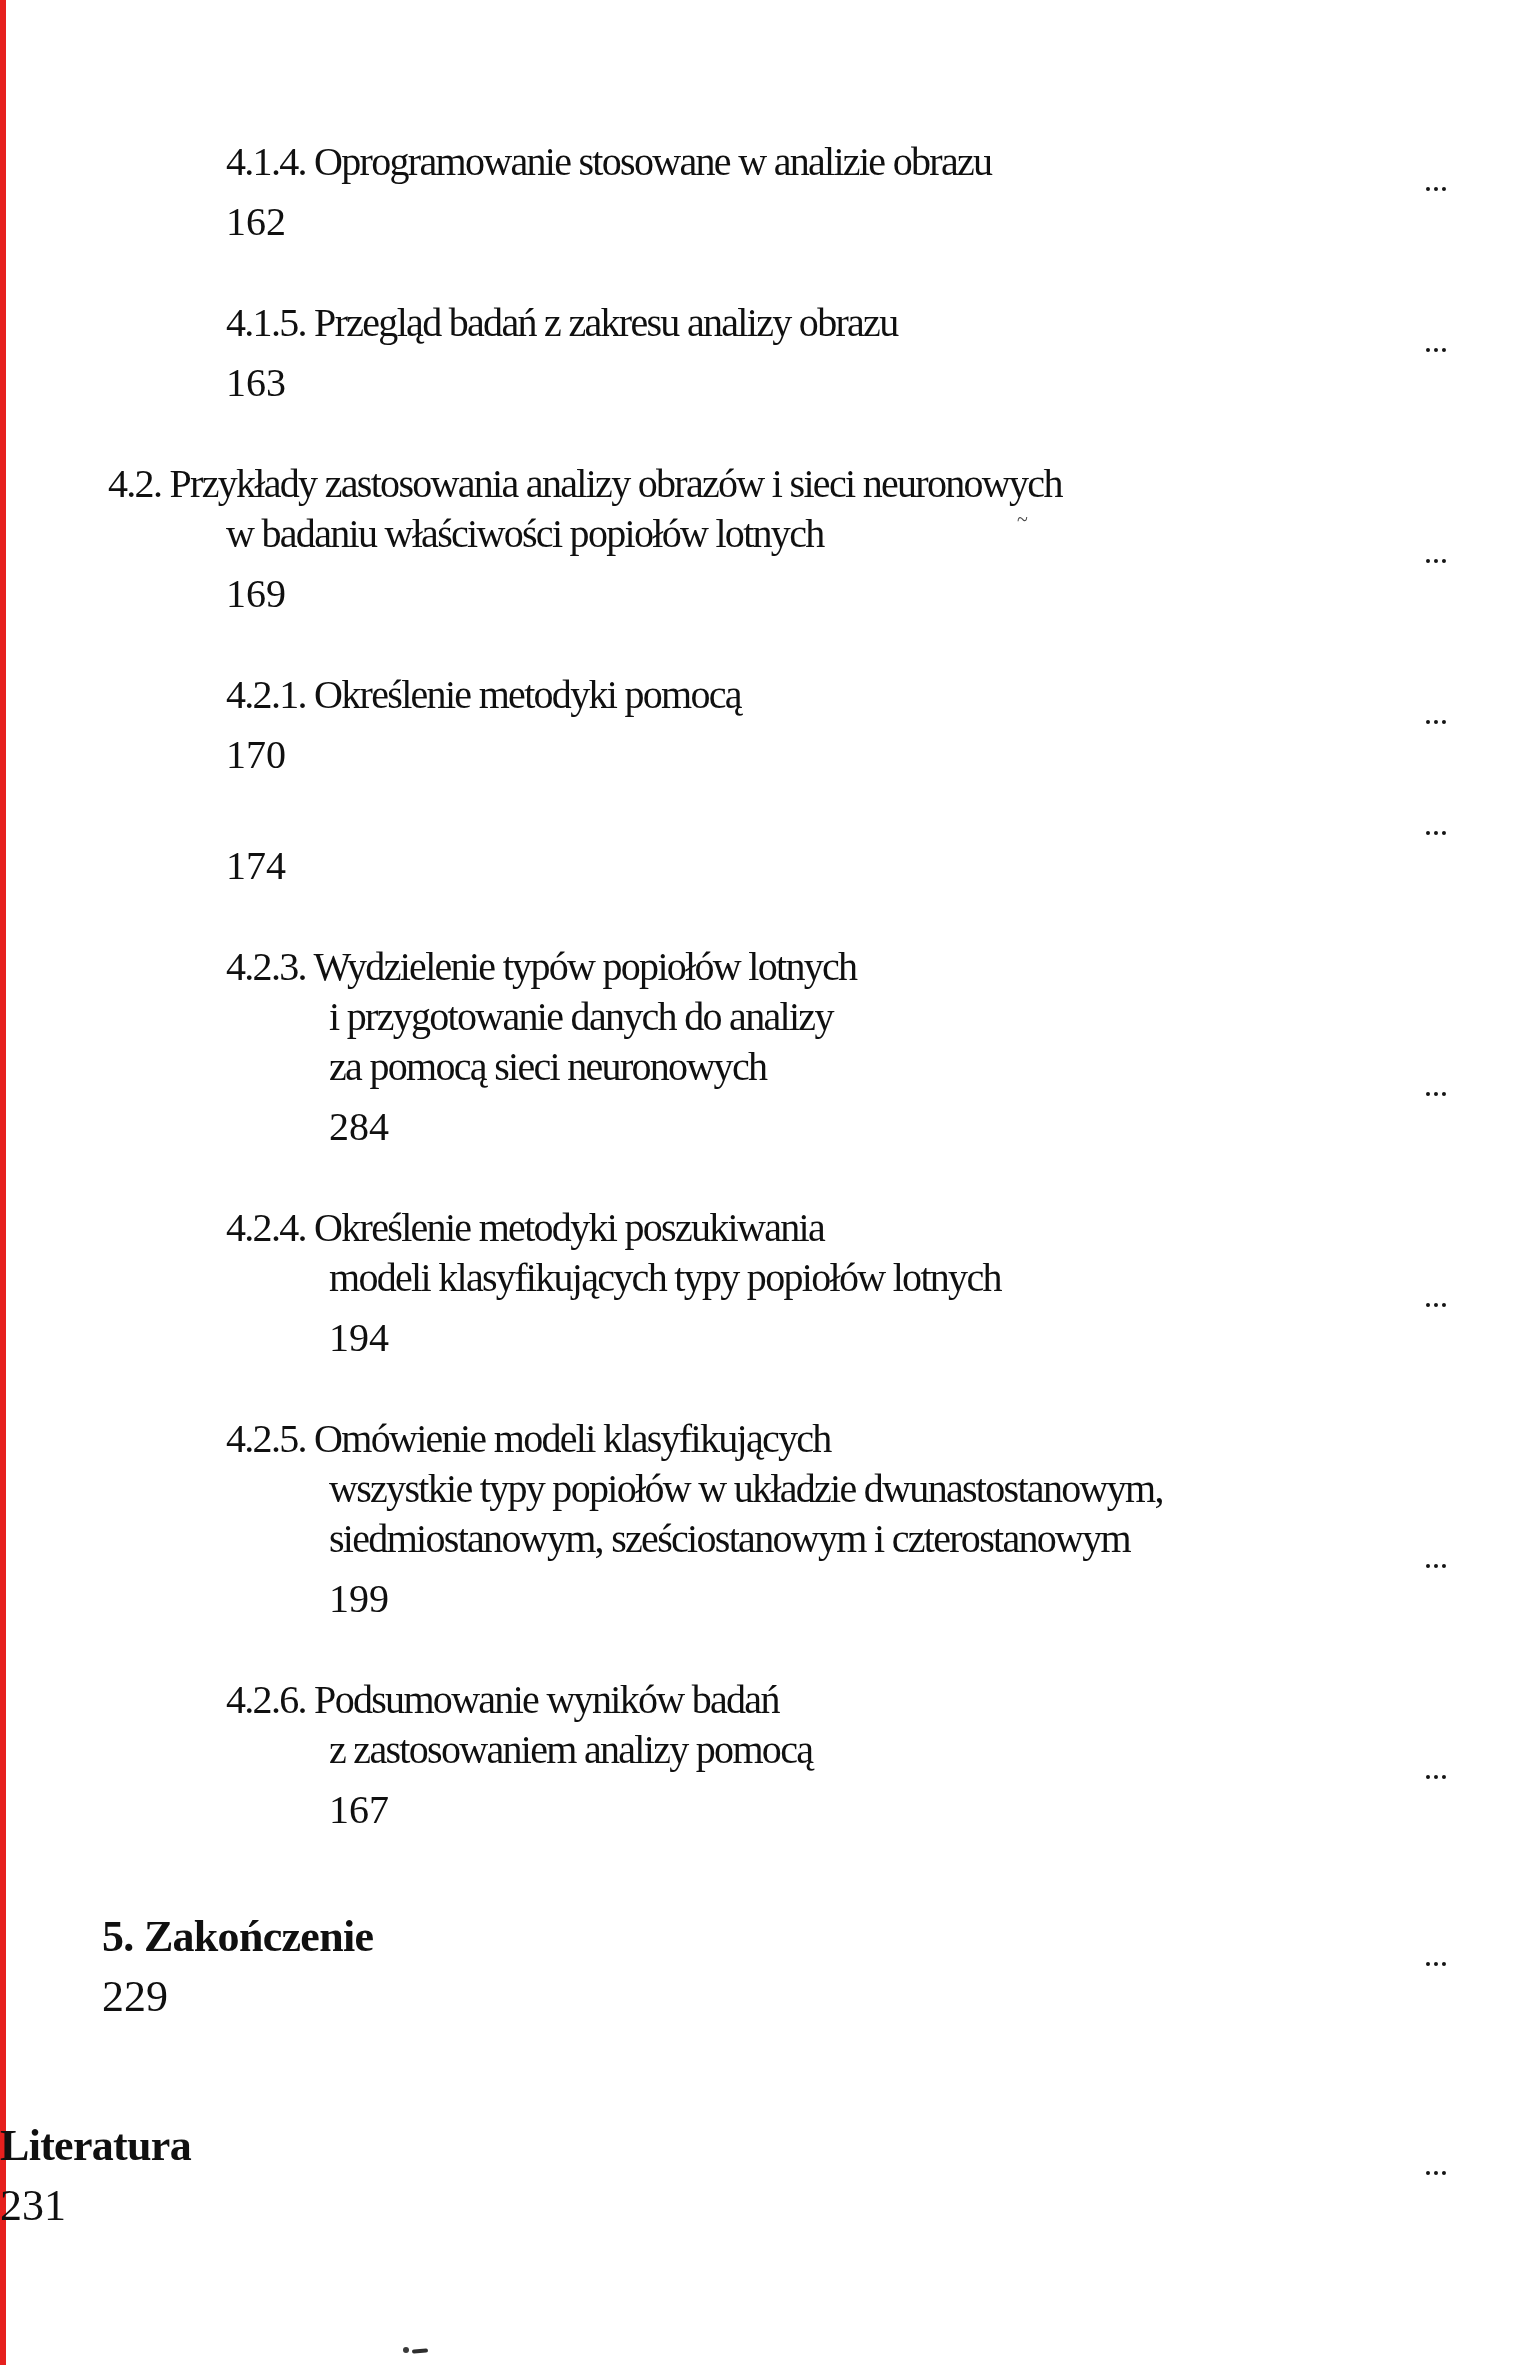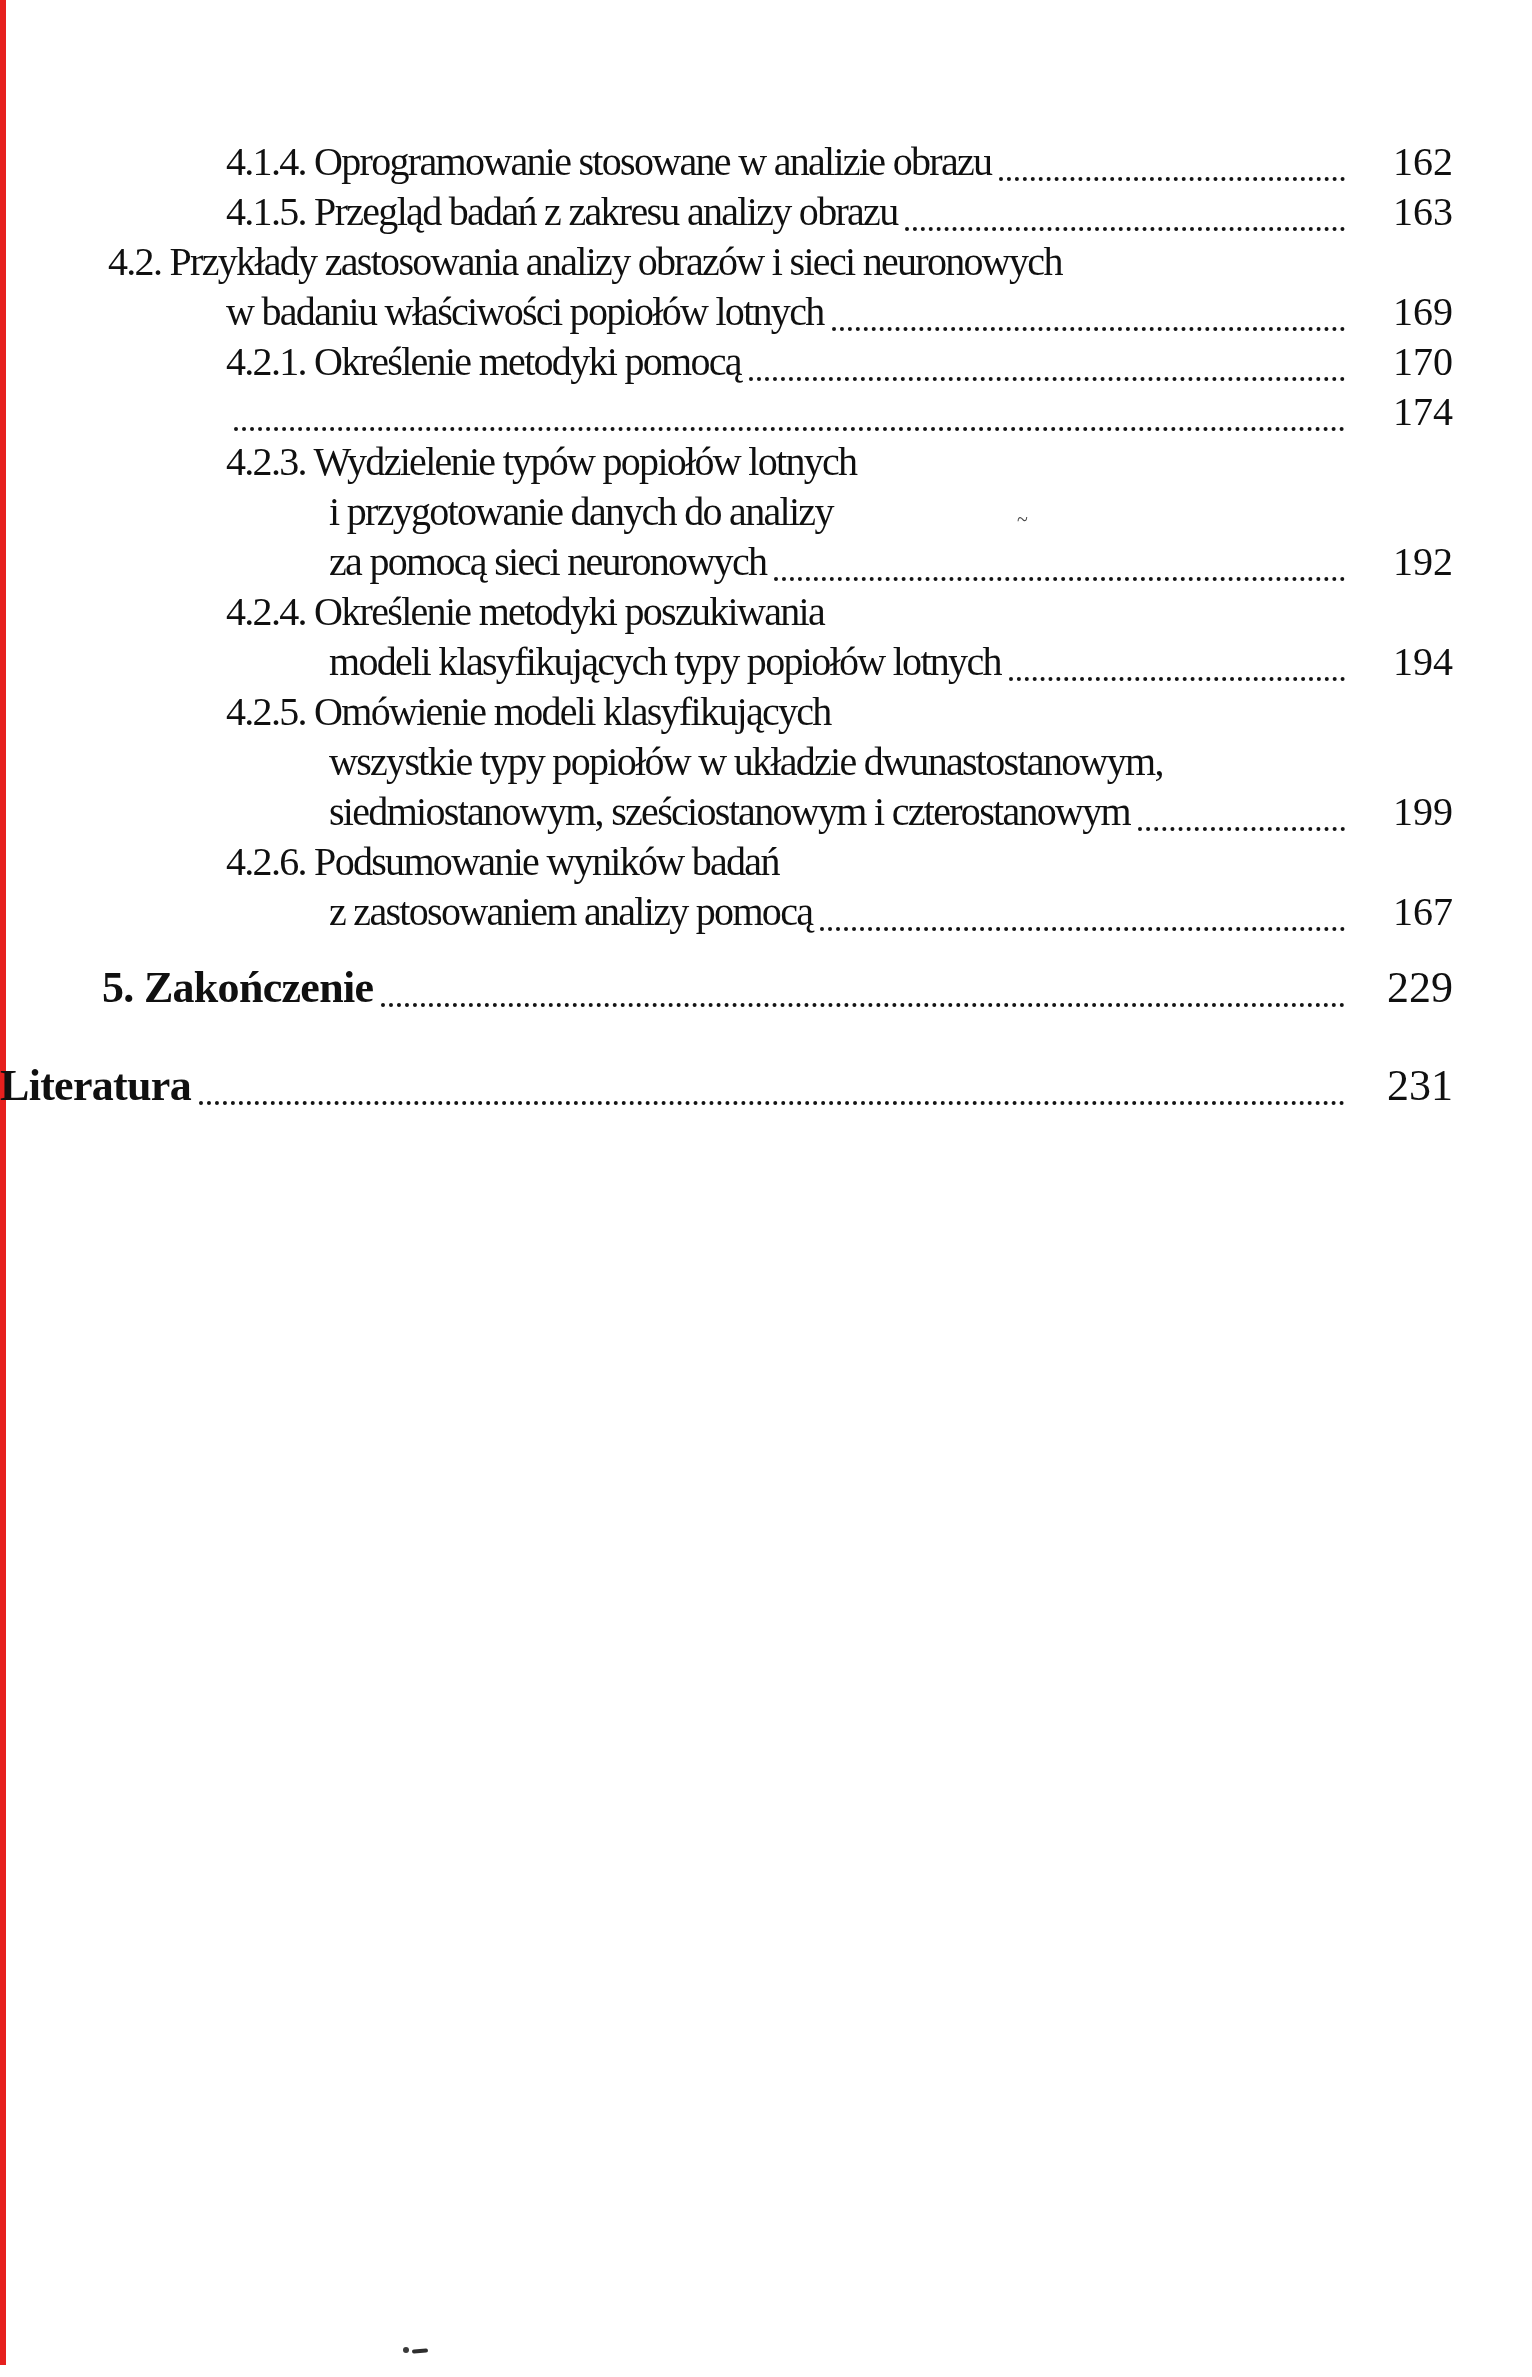--- a/index.html
+++ b/index.html
@@ -22,20 +22,21 @@
     left:0;
     top:137px;
     width:1453px;
   }
   .row{
     display:flex;
     align-items:flex-start;
     line-height:50px;
     font-size:40px;
     letter-spacing:-1.7px;
+    flex-direction:column;
   }
   .toc-text{white-space:nowrap;}
   .lv-chapter{padding-left:102px;margin-top:25.6px;}
   .lv-section{padding-left:108px;}
   .lv-subsection{padding-left:226px;}
   .lv-continuation{padding-left:329px;}
   .lv-literatura{margin-top:48px;}
   .bold{font-weight:700;font-size:44px;letter-spacing:-0.7px;}
   .leader{
     flex:1 1 auto;
@@ -122,21 +123,21 @@
   </div>
 
   <div class="row lv-continuation">
     <span class="toc-text">i przygotowanie danych do analizy</span>
 
   </div>
 
   <div class="row lv-continuation">
     <span class="toc-text">za pomocą sieci neuronowych</span>
     <span class="leader"></span>
-    <span class="pageno">192</span>
+    <span class="pageno">284</span>
   </div>
 
   <div class="row lv-subsection">
     <span class="toc-text">4.2.4. Określenie metodyki poszukiwania</span>
 
   </div>
 
   <div class="row lv-continuation">
     <span class="toc-text">modeli klasyfikujących typy popiołów lotnych</span>
     <span class="leader"></span>

